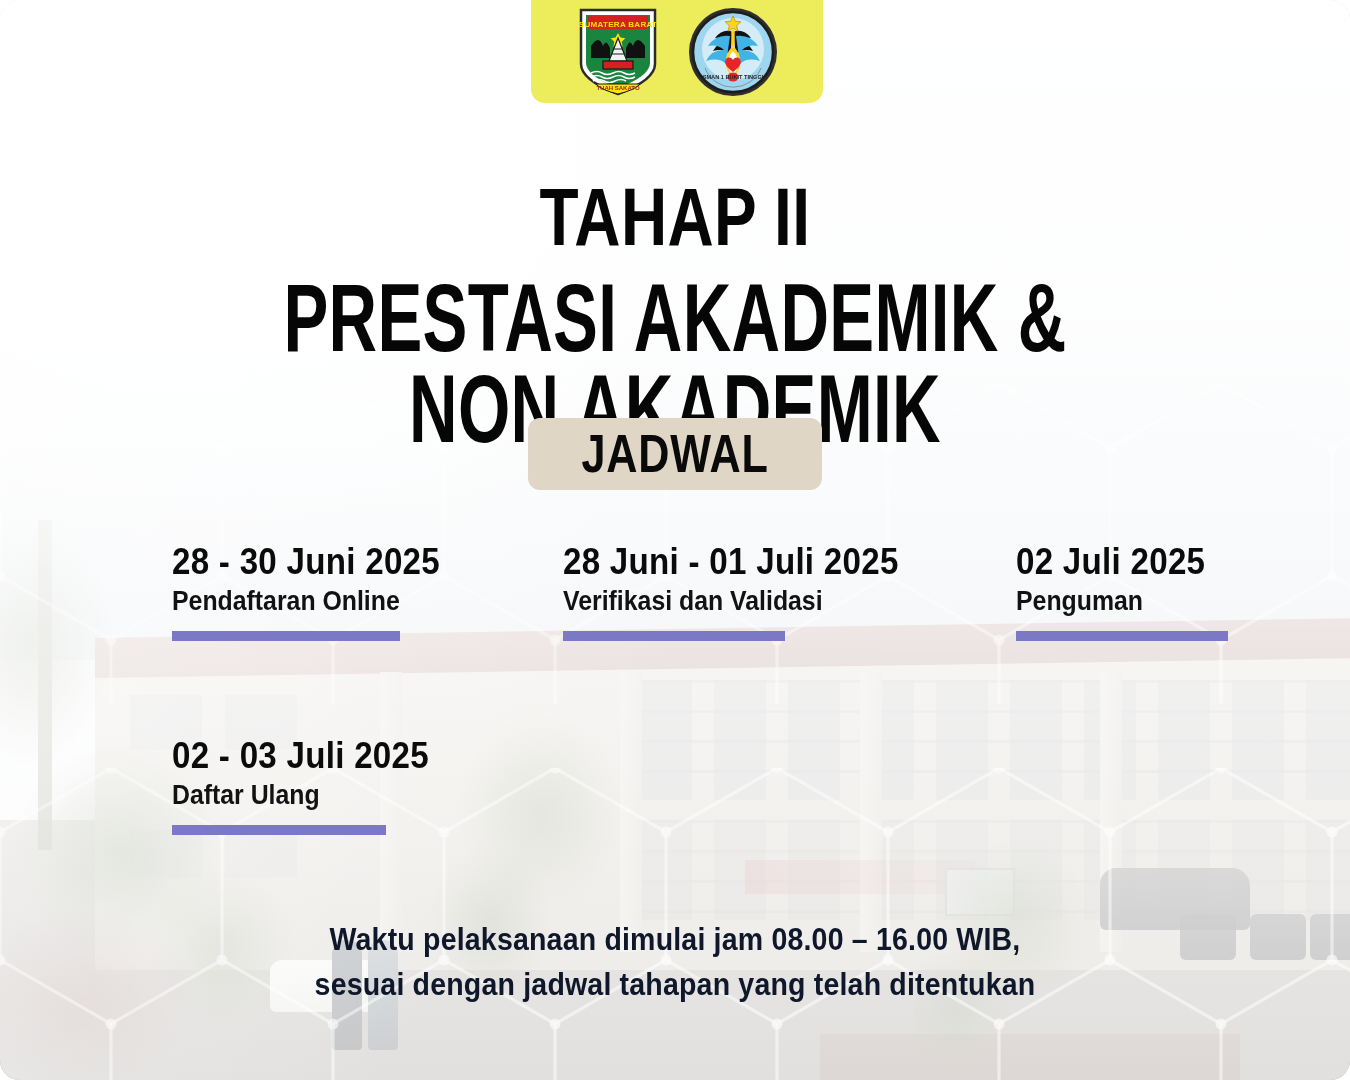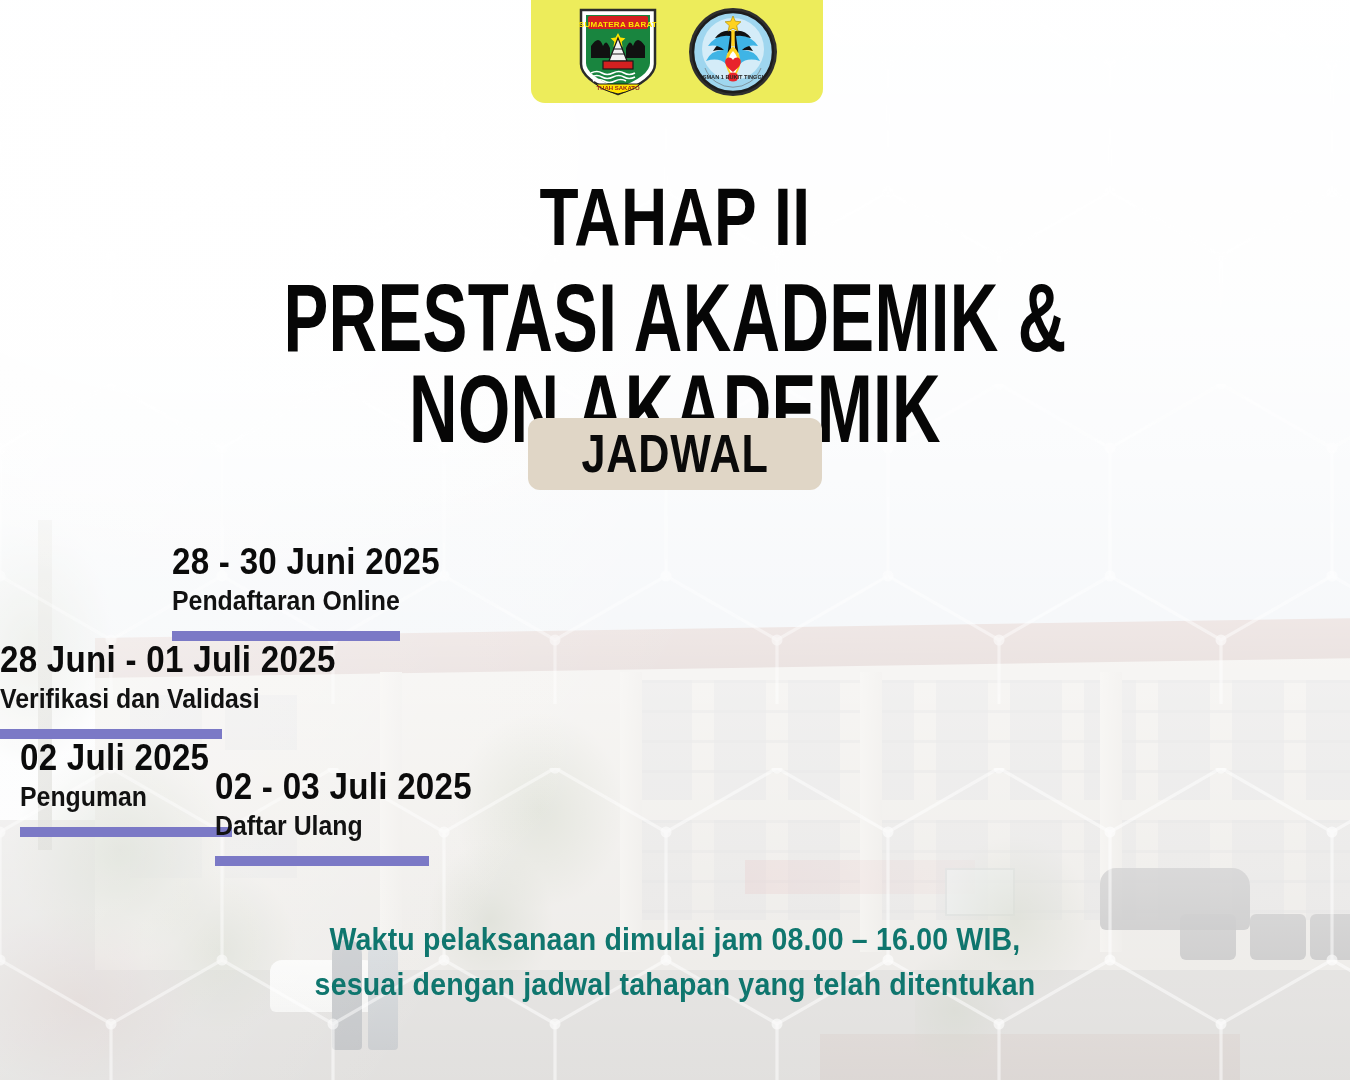--- a/index.html
+++ b/index.html
@@ -9,20 +9,21 @@
     background: #ffffff;
     font-family: "Liberation Sans", sans-serif;
   }
 
   .poster {
     position: relative;
     width: 1350px;
     height: 1080px;
     overflow: hidden;
     background: #f2f3f6;
+    border-radius: 20px;
   }
 
   
   .photo-layer {
     position: absolute;
     inset: 0;
     overflow: hidden;
   }
   
   .ph-sky {
@@ -265,24 +266,23 @@
     color: #0a0a0a;
     letter-spacing: 1px;
     transform: scaleX(.80);
   }
 
   
   .sched-row {
     position: absolute;
     left: 0; right: 0;
     display: flex;
-    flex-direction: column;
   }
   .sched-row-1 { top: 543px; }
-  .sched-row-2 { top: 768px; padding-left: 43px; }
+  .sched-row-2 { top: 737px; }
 
   .sched-col {
     position: relative;
   }
   .sched-col.c1 { margin-left: 172px; width: 398px; }
   .sched-col.c2 { width: 440px; }
   .sched-col.c3 { width: 340px; margin-left: 20px; }
 
   .sched-date {
     font-family: "Liberation Sans Narrow", "Liberation Sans", sans-serif;
@@ -319,21 +319,21 @@
 
   .footer-note {
     position: absolute;
     left: 0; right: 0;
     top: 918px;
     text-align: center;
     font-family: "Liberation Sans Narrow", "Liberation Sans", sans-serif;
     font-weight: 700;
     font-size: 31px;
     line-height: 1.45;
-    color: #0f766e;
+    color: #0f172a;
     letter-spacing: .2px;
   }
   .footer-note div { transform: scaleX(.92); }
 </style>
 </head>
 <body>
 
 <div class="poster">
 
   <div class="photo-layer">

